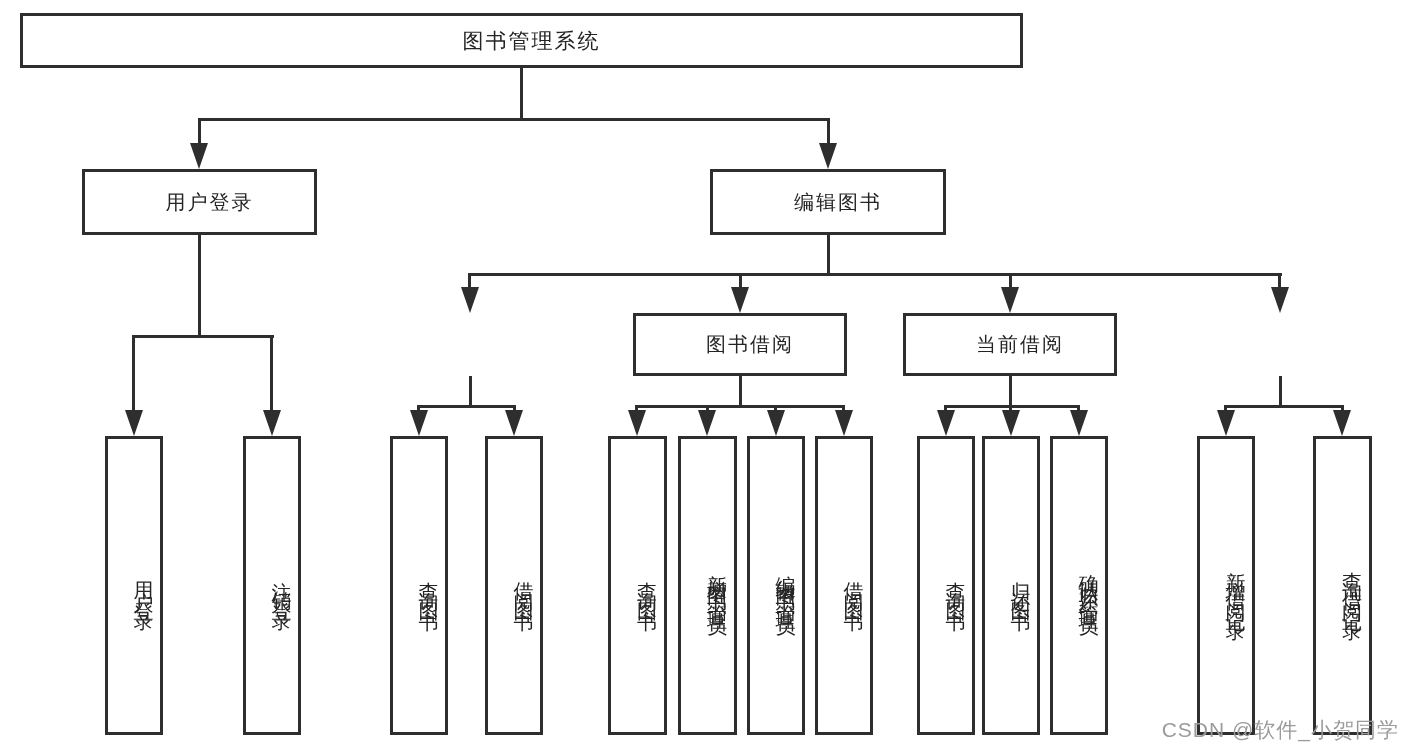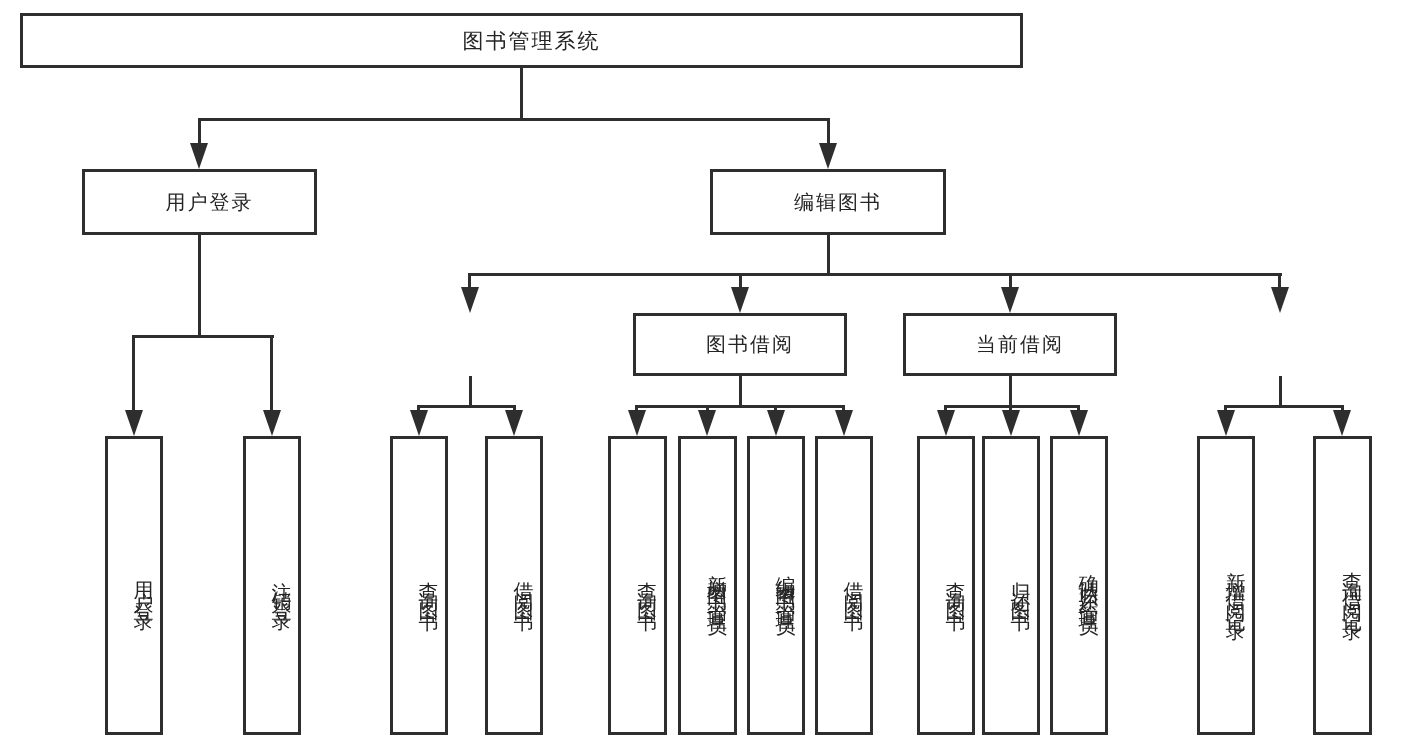--- a/index.html
+++ b/index.html
@@ -170,14 +170,15 @@
     <span class="vlabel" style="letter-spacing:6px">确认归还（管理员）</span>
   </div>
 
   <div class="box" style="left:1197px;top:436px;width:58px;height:299px">
     <span class="vlabel">新增借阅记录</span>
   </div>
   <div class="box" style="left:1313px;top:436px;width:59px;height:299px">
     <span class="vlabel">查询借阅记录</span>
   </div>
 
+  <div class="watermark">CSDN @软件_小贺同学</div>
 
 </div>
 
 </body></html>

